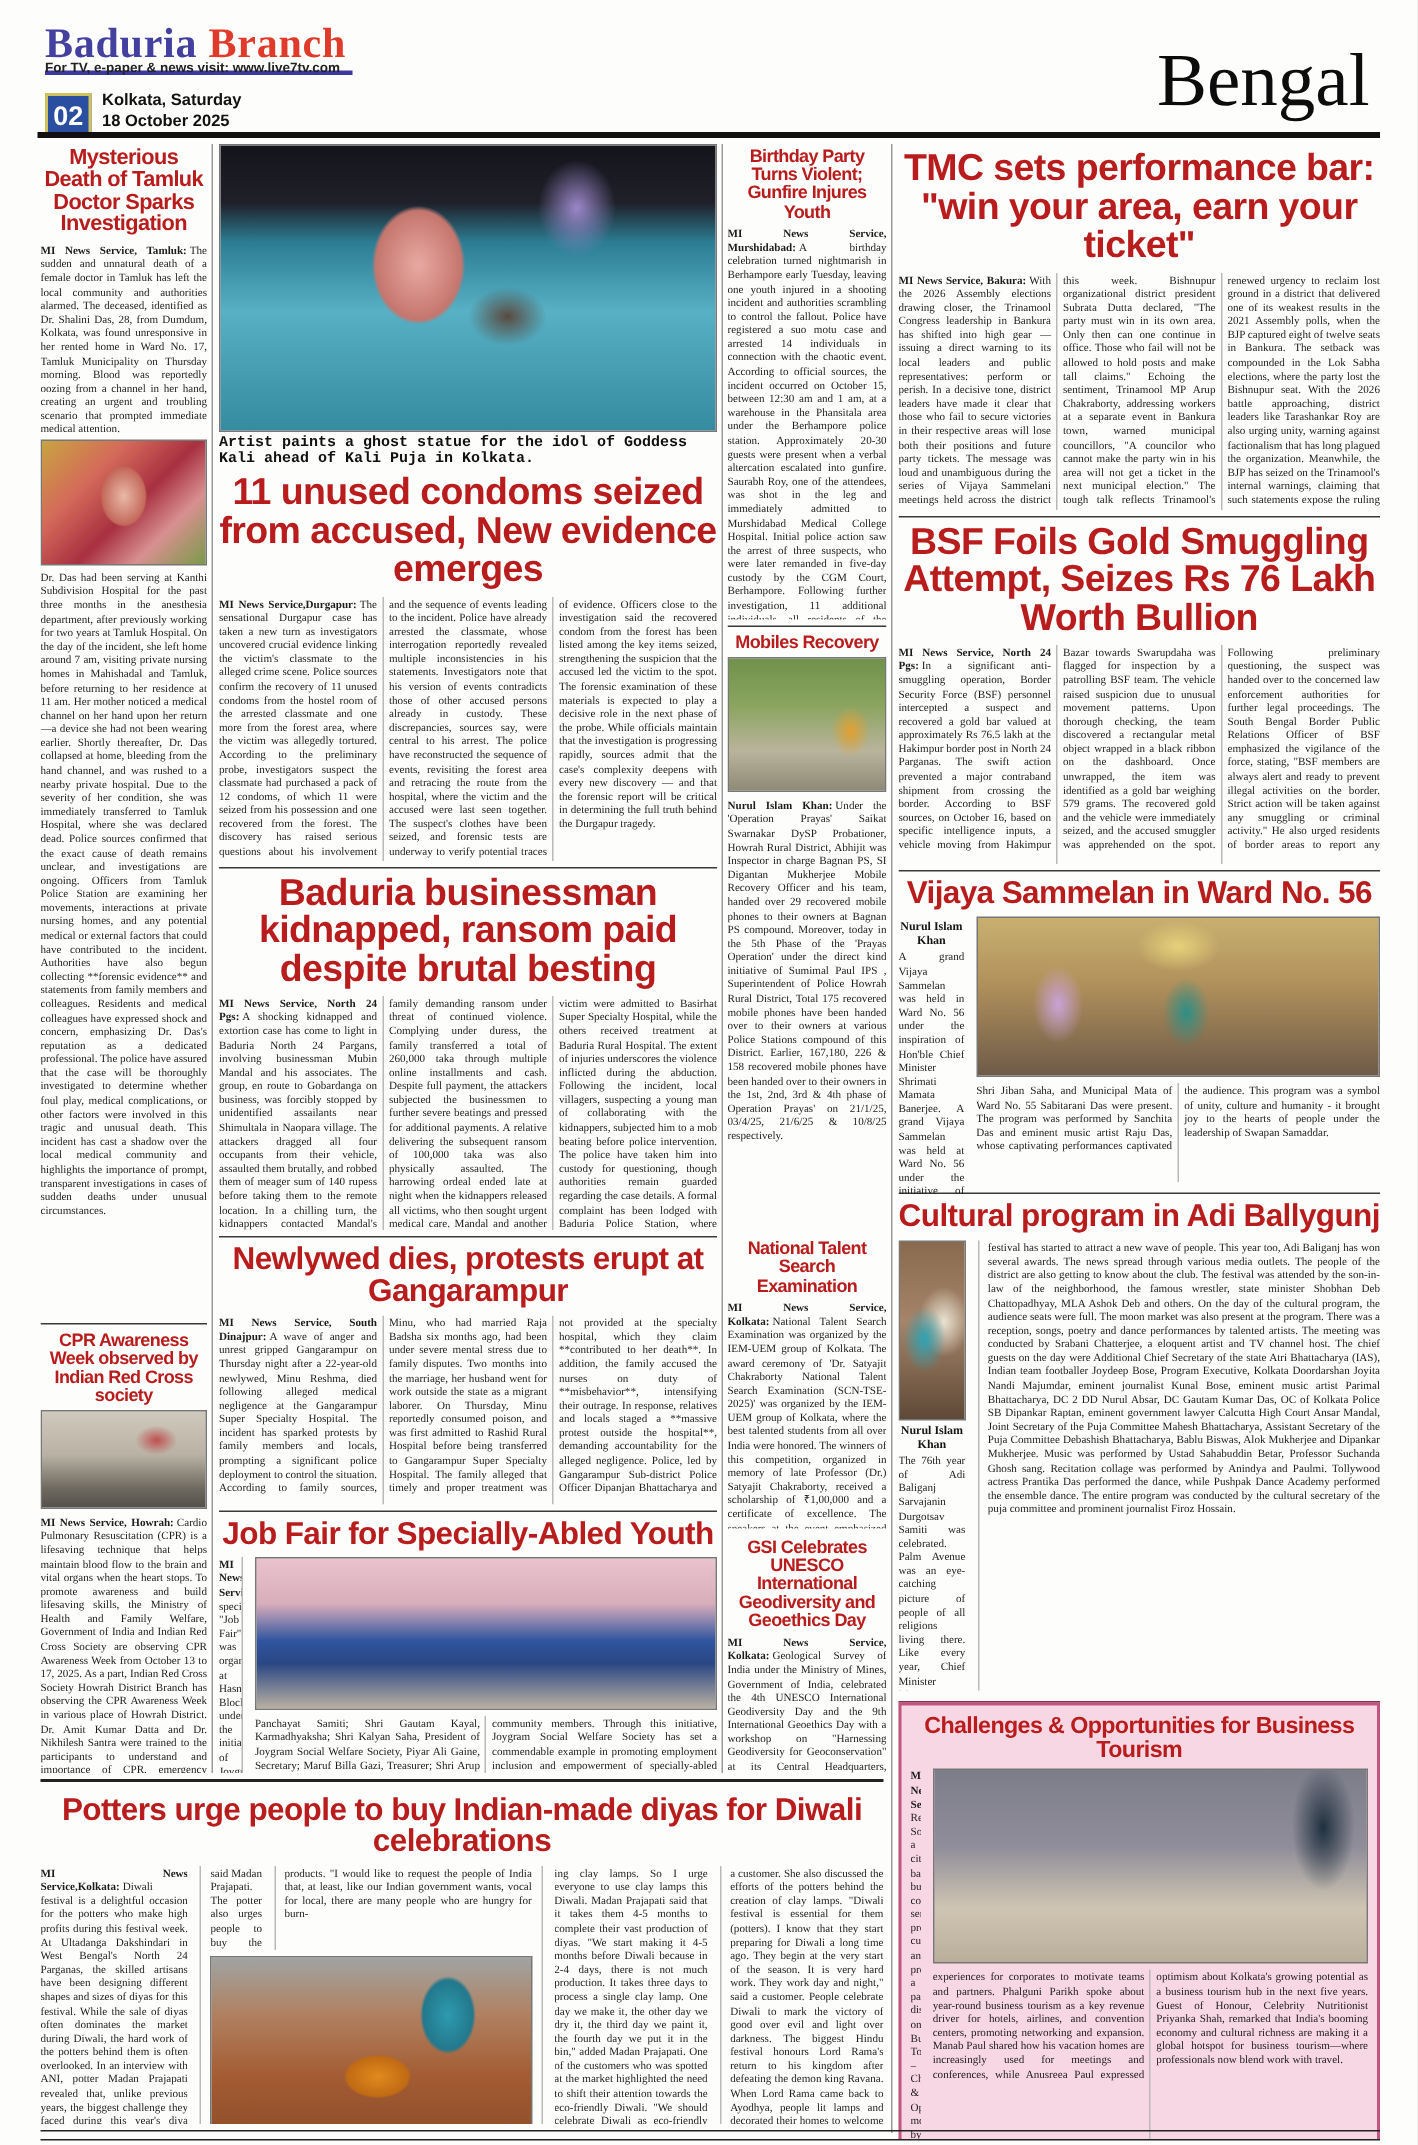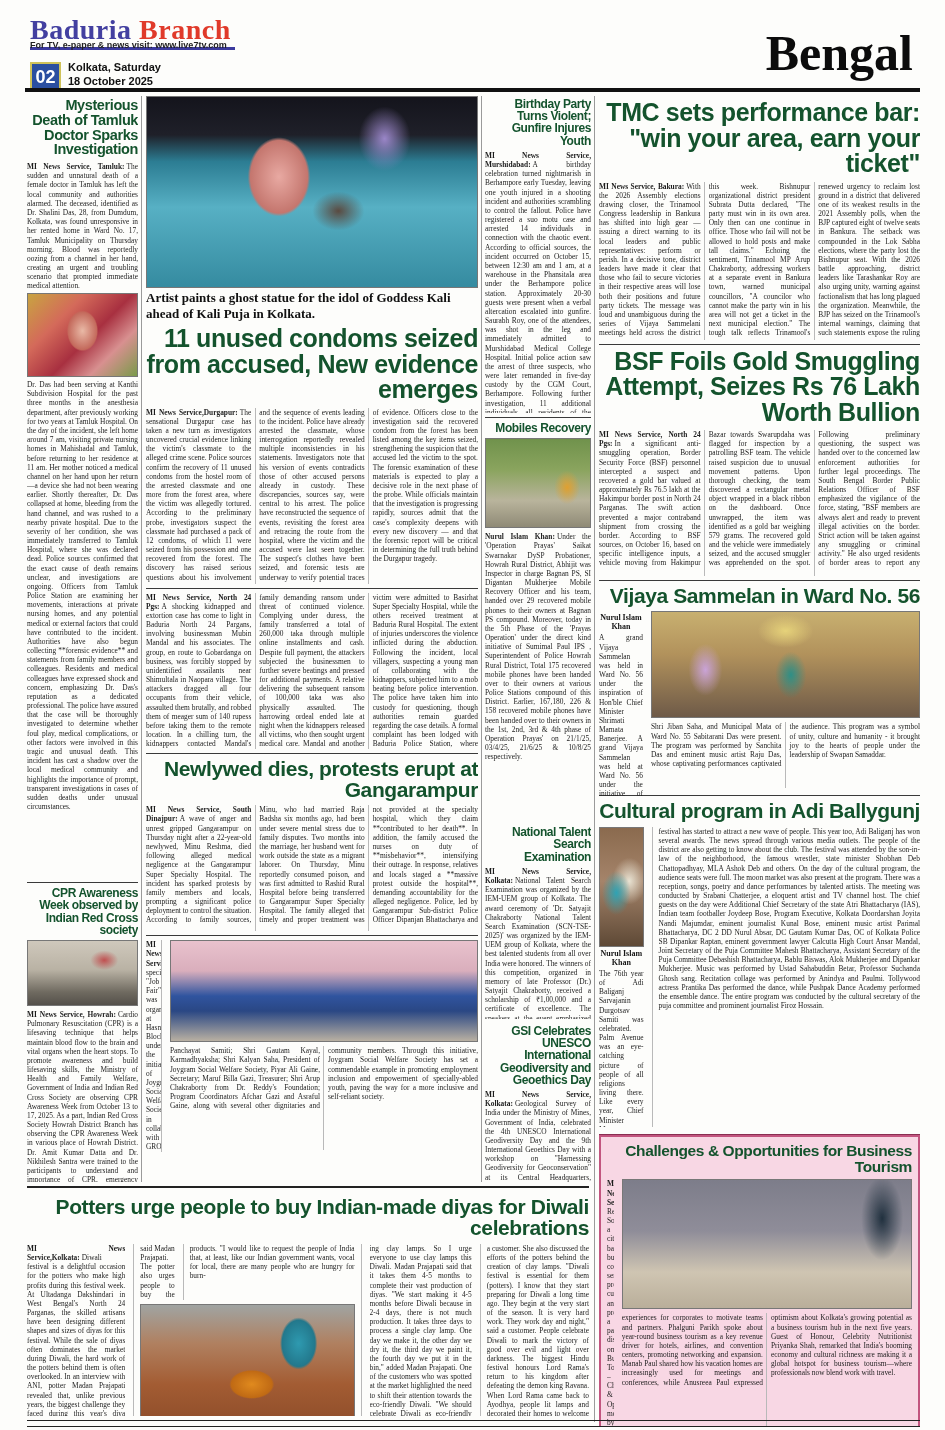--- a/index.html
+++ b/index.html
@@ -10,43 +10,43 @@
       font-weight:bold;font-size:28px;letter-spacing:.5px;border-bottom:3px solid #3c3a9e;padding:0 4px 1px 0;}
   .mast-blue{color:#4340a0;} .mast-red{color:#e03a2a;}
   .tagline{position:absolute;left:30px;top:40px;font-family:"Liberation Sans",sans-serif;
       font-weight:bold;font-size:9px;color:#222;}
   .pagebox{position:absolute;left:30px;top:62px;width:27px;height:26px;background:#2b4fa0;
       border:2px solid #cfc25a;color:#fff;font-family:"Liberation Sans",sans-serif;font-weight:bold;
       font-size:18px;display:flex;align-items:center;justify-content:center;}
   .citydate{position:absolute;left:68px;top:61px;font-family:"Liberation Sans",sans-serif;
       font-weight:bold;font-size:11px;line-height:1.25;color:#111;}
   .section-name{position:absolute;right:32px;top:24px;font-family:"Liberation Serif",serif;
-      font-size:50px;color:#0c0c0c;font-weight:bold;}
+      font-size:50px;color:#0c0c0c;}
   .header-rule{position:absolute;left:25px;top:88px;width:895px;height:4px;background:#111;}
   
   .region{position:absolute;overflow:hidden;}
   #col-left{left:27px;top:96px;width:111px;height:1086px;}
   #center  {left:146px;top:96px;width:332px;height:1086px;}
   #col4    {left:485px;top:96px;width:106px;height:1086px;}
   #right   {left:599px;top:96px;width:321px;height:1330px;}
   #bottom  {left:27px;top:1192px;width:562px;height:224px;}
   .vr{position:absolute;width:1px;background:#9a9a9a;}
   
   .bodytxt{font-size:7.4px;line-height:1.24;text-align:justify;color:#1c1c1c;overflow:hidden;}
   .dl{font-weight:bold;margin-right:2px;}
   .cols3{column-count:3;column-gap:8px;column-rule:1px solid #b9b9b9;}
   .cols2{column-count:2;column-gap:8px;column-rule:1px solid #b9b9b9;}
-  .hl{font-family:"Liberation Sans",sans-serif;font-weight:700;color:#14532d;
-      text-align:right;letter-spacing:-0.4px;line-height:1.02;}
+  .hl{font-family:"Liberation Sans",sans-serif;font-weight:700;color:#b91c1c;
+      text-align:center;letter-spacing:-0.4px;line-height:1.02;}
   .hl-xl{font-size:25px;margin:4px 0 5px;}
   .hl-lg{font-size:21px;margin:4px 0 5px;}
   .hl-md{font-size:14.5px;margin:2px 0 5px;}
   .hl-sm{font-size:12px;margin:2px 0 4px;}
   .byline{font-weight:bold;font-size:8px;text-align:center;margin:2px 0;}
-  .caption{font-family:Liberation Serif, serif;font-weight:bold;font-size:13px;margin:2px 0 4px;text-align:left;color:#111;}
+  .caption{font-family:Liberation Mono, monospace;font-weight:bold;font-size:10px;margin:2px 0 4px;text-align:left;color:#111;}
   .rule{border:none;border-top:1.5px solid #3a3a3a;margin:4px 0;}
   .thickrule{position:absolute;left:27px;top:1186px;width:562px;height:2px;background:#222;}
   .btm-dbl{position:absolute;left:27px;top:1420px;width:893px;height:5px;
       border-top:1.5px solid #222;border-bottom:1px solid #222;}
   
   .ph{overflow:hidden;border:1px solid #777;}
   .ph-tamluk{height:82px;background:
       radial-gradient(ellipse 26px 34px at 50% 45%,#e9b9a6 0%,#c46a5c 55%,transparent 60%),
       linear-gradient(135deg,#c8a441,#d46a5a 30%,#a83040 55%,#d89090 75%,#7a9a4a);}
   .ph-cpr{height:64px;background:
@@ -122,31 +122,33 @@
   <div id="center" class="region">
     <div class="ph ph-kali"></div>
     <div class="caption">Artist paints a ghost statue for the idol of Goddess Kali ahead of Kali Puja in Kolkata.</div>
 
     <div class="hl hl-xl">11 unused condoms seized from accused, New evidence emerges</div>
     <div class="bodytxt cols3" style="height:176px;">
       <span class="dl">MI News Service,Durgapur:</span><span>The sensational Durgapur case has taken a new turn as investigators uncovered crucial evidence linking the victim's classmate to the alleged crime scene. Police sources confirm the recovery of 11 unused condoms from the hostel room of the arrested classmate and one more from the forest area, where the victim was allegedly tortured. According to the preliminary probe, investigators suspect the classmate had purchased a pack of 12 condoms, of which 11 were seized from his possession and one recovered from the forest. The discovery has raised serious questions about his involvement and the sequence of events leading to the incident. Police have already arrested the classmate, whose interrogation reportedly revealed multiple inconsistencies in his statements. Investigators note that his version of events contradicts those of other accused persons already in custody. These discrepancies, sources say, were central to his arrest. The police have reconstructed the sequence of events, revisiting the forest area and retracing the route from the hospital, where the victim and the accused were last seen together. The suspect's clothes have been seized, and forensic tests are underway to verify potential traces of evidence. Officers close to the investigation said the recovered condom from the forest has been listed among the key items seized, strengthening the suspicion that the accused led the victim to the spot. The forensic examination of these materials is expected to play a decisive role in the next phase of the probe. While officials maintain that the investigation is progressing rapidly, sources admit that the case's complexity deepens with every new discovery — and that the forensic report will be critical in determining the full truth behind the Durgapur tragedy.</span>
     </div>
     <hr class="rule">
 
+    <div class="hl hl-xl">Baduria businessman kidnapped, ransom paid despite brutal besting</div>
     <div class="bodytxt cols3" style="height:156px;">
       <span class="dl">MI News Service, North 24 Pgs:</span><span>A shocking kidnapped and extortion case has come to light in Baduria North 24 Pargans, involving businessman Mubin Mandal and his associates. The group, en route to Gobardanga on business, was forcibly stopped by unidentified assailants near Shimultala in Naopara village. The attackers dragged all four occupants from their vehicle, assaulted them brutally, and robbed them of meager sum of 140 rupess before taking them to the remote location. In a chilling turn, the kidnappers contacted Mandal's family demanding ransom under threat of continued violence. Complying under duress, the family transferred a total of 260,000 taka through multiple online installments and cash. Despite full payment, the attackers subjected the businessmen to further severe beatings and pressed for additional payments. A relative delivering the subsequent ransom of 100,000 taka was also physically assaulted. The harrowing ordeal ended late at night when the kidnappers released all victims, who then sought urgent medical care. Mandal and another victim were admitted to Basirhat Super Specialty Hospital, while the others received treatment at Baduria Rural Hospital. The extent of injuries underscores the violence inflicted during the abduction. Following the incident, local villagers, suspecting a young man of collaborating with the kidnappers, subjected him to a mob beating before police intervention. The police have taken him into custody for questioning, though authorities remain guarded regarding the case details. A formal complaint has been lodged with Baduria Police Station, where investigations are underway but progressing slowly amid community outrage. Residents demand swift arrests and the full recovery of the 260,000 taka extorted from Mandal's family. This brazen crime exposes grave lapses in local security and challenges law enforcement to bring the perpetrators to justice and restore public confidence in a region rattled by violent ransom kidnappings.</span>
     </div>
     <hr class="rule">
 
     <div class="hl hl-lg">Newlywed dies, protests erupt at Gangarampur</div>
     <div class="bodytxt cols3" style="height:126px;">
       <span class="dl">MI News Service, South Dinajpur:</span><span>A wave of anger and unrest gripped Gangarampur on Thursday night after a 22-year-old newlywed, Minu Reshma, died following alleged medical negligence at the Gangarampur Super Specialty Hospital. The incident has sparked protests by family members and locals, prompting a significant police deployment to control the situation. According to family sources, Minu, who had married Raja Badsha six months ago, had been under severe mental stress due to family disputes. Two months into the marriage, her husband went for work outside the state as a migrant laborer. On Thursday, Minu reportedly consumed poison, and was first admitted to Rashid Rural Hospital before being transferred to Gangarampur Super Specialty Hospital. The family alleged that timely and proper treatment was not provided at the specialty hospital, which they claim **contributed to her death**. In addition, the family accused the nurses on duty of **misbehavior**, intensifying their outrage. In response, relatives and locals staged a **massive protest outside the hospital**, demanding accountability for the alleged negligence. Police, led by Gangarampur Sub-district Police Officer Dipanjan Bhattacharya and IC Shantanu Mitra, quickly intervened. RAF personnel and additional forces were deployed to manage the crowd and prevent escalation. Tensions flared briefly between the police and family members before the situation was brought under control.</span>
     </div>
     <hr class="rule">
 
+    <div class="hl hl-lg">Job Fair for Specially-Abled Youth</div>
     <div class="flexrow" style="height:212px;">
       <div class="bodytxt" style="width:100px;height:212px;border-right:1px solid #b9b9b9;padding-right:6px;">
         <span class="dl">MI News Service,Hasnabad:</span><span>A special "Job Fair" was organized at Hasnabad Block under the initiative of Joygram Social Welfare Society in collaboration with GROW (Dr. Reddy's Foundation). More than 100 educated, unemployed, specially-abled youth participated in this employment-oriented event. From this program, 51 specially-abled young men and women were identified for employment opportunities in various companies in Kolkata, marking a significant step towards their journey to self-reliance and inclusion. The event was graced by the presence of Amirul Islam, President of Hasnabad Panchayat Samiti; Eskendar Gazi, Vice-President of Hasnabad</span>
       </div>
       <div class="grow">
         <div class="ph ph-jobfair"></div>
         <div class="bodytxt cols2" style="height:104px;margin-top:4px;">Panchayat Samiti; Shri Gautam Kayal, Karmadhyaksha; Shri Kalyan Saha, President of Joygram Social Welfare Society, Piyar Ali Gaine, Secretary; Maruf Billa Gazi, Treasurer; Shri Arup Chakraborty from Dr. Reddy's Foundation; Program Coordinators Afchar Gazi and Asraful Gaine, along with several other dignitaries and community members. Through this initiative, Joygram Social Welfare Society has set a commendable example in promoting employment inclusion and empowerment of specially-abled youth, paving the way for a more inclusive and self-reliant society.</div>
       </div>
     </div>
   </div>

